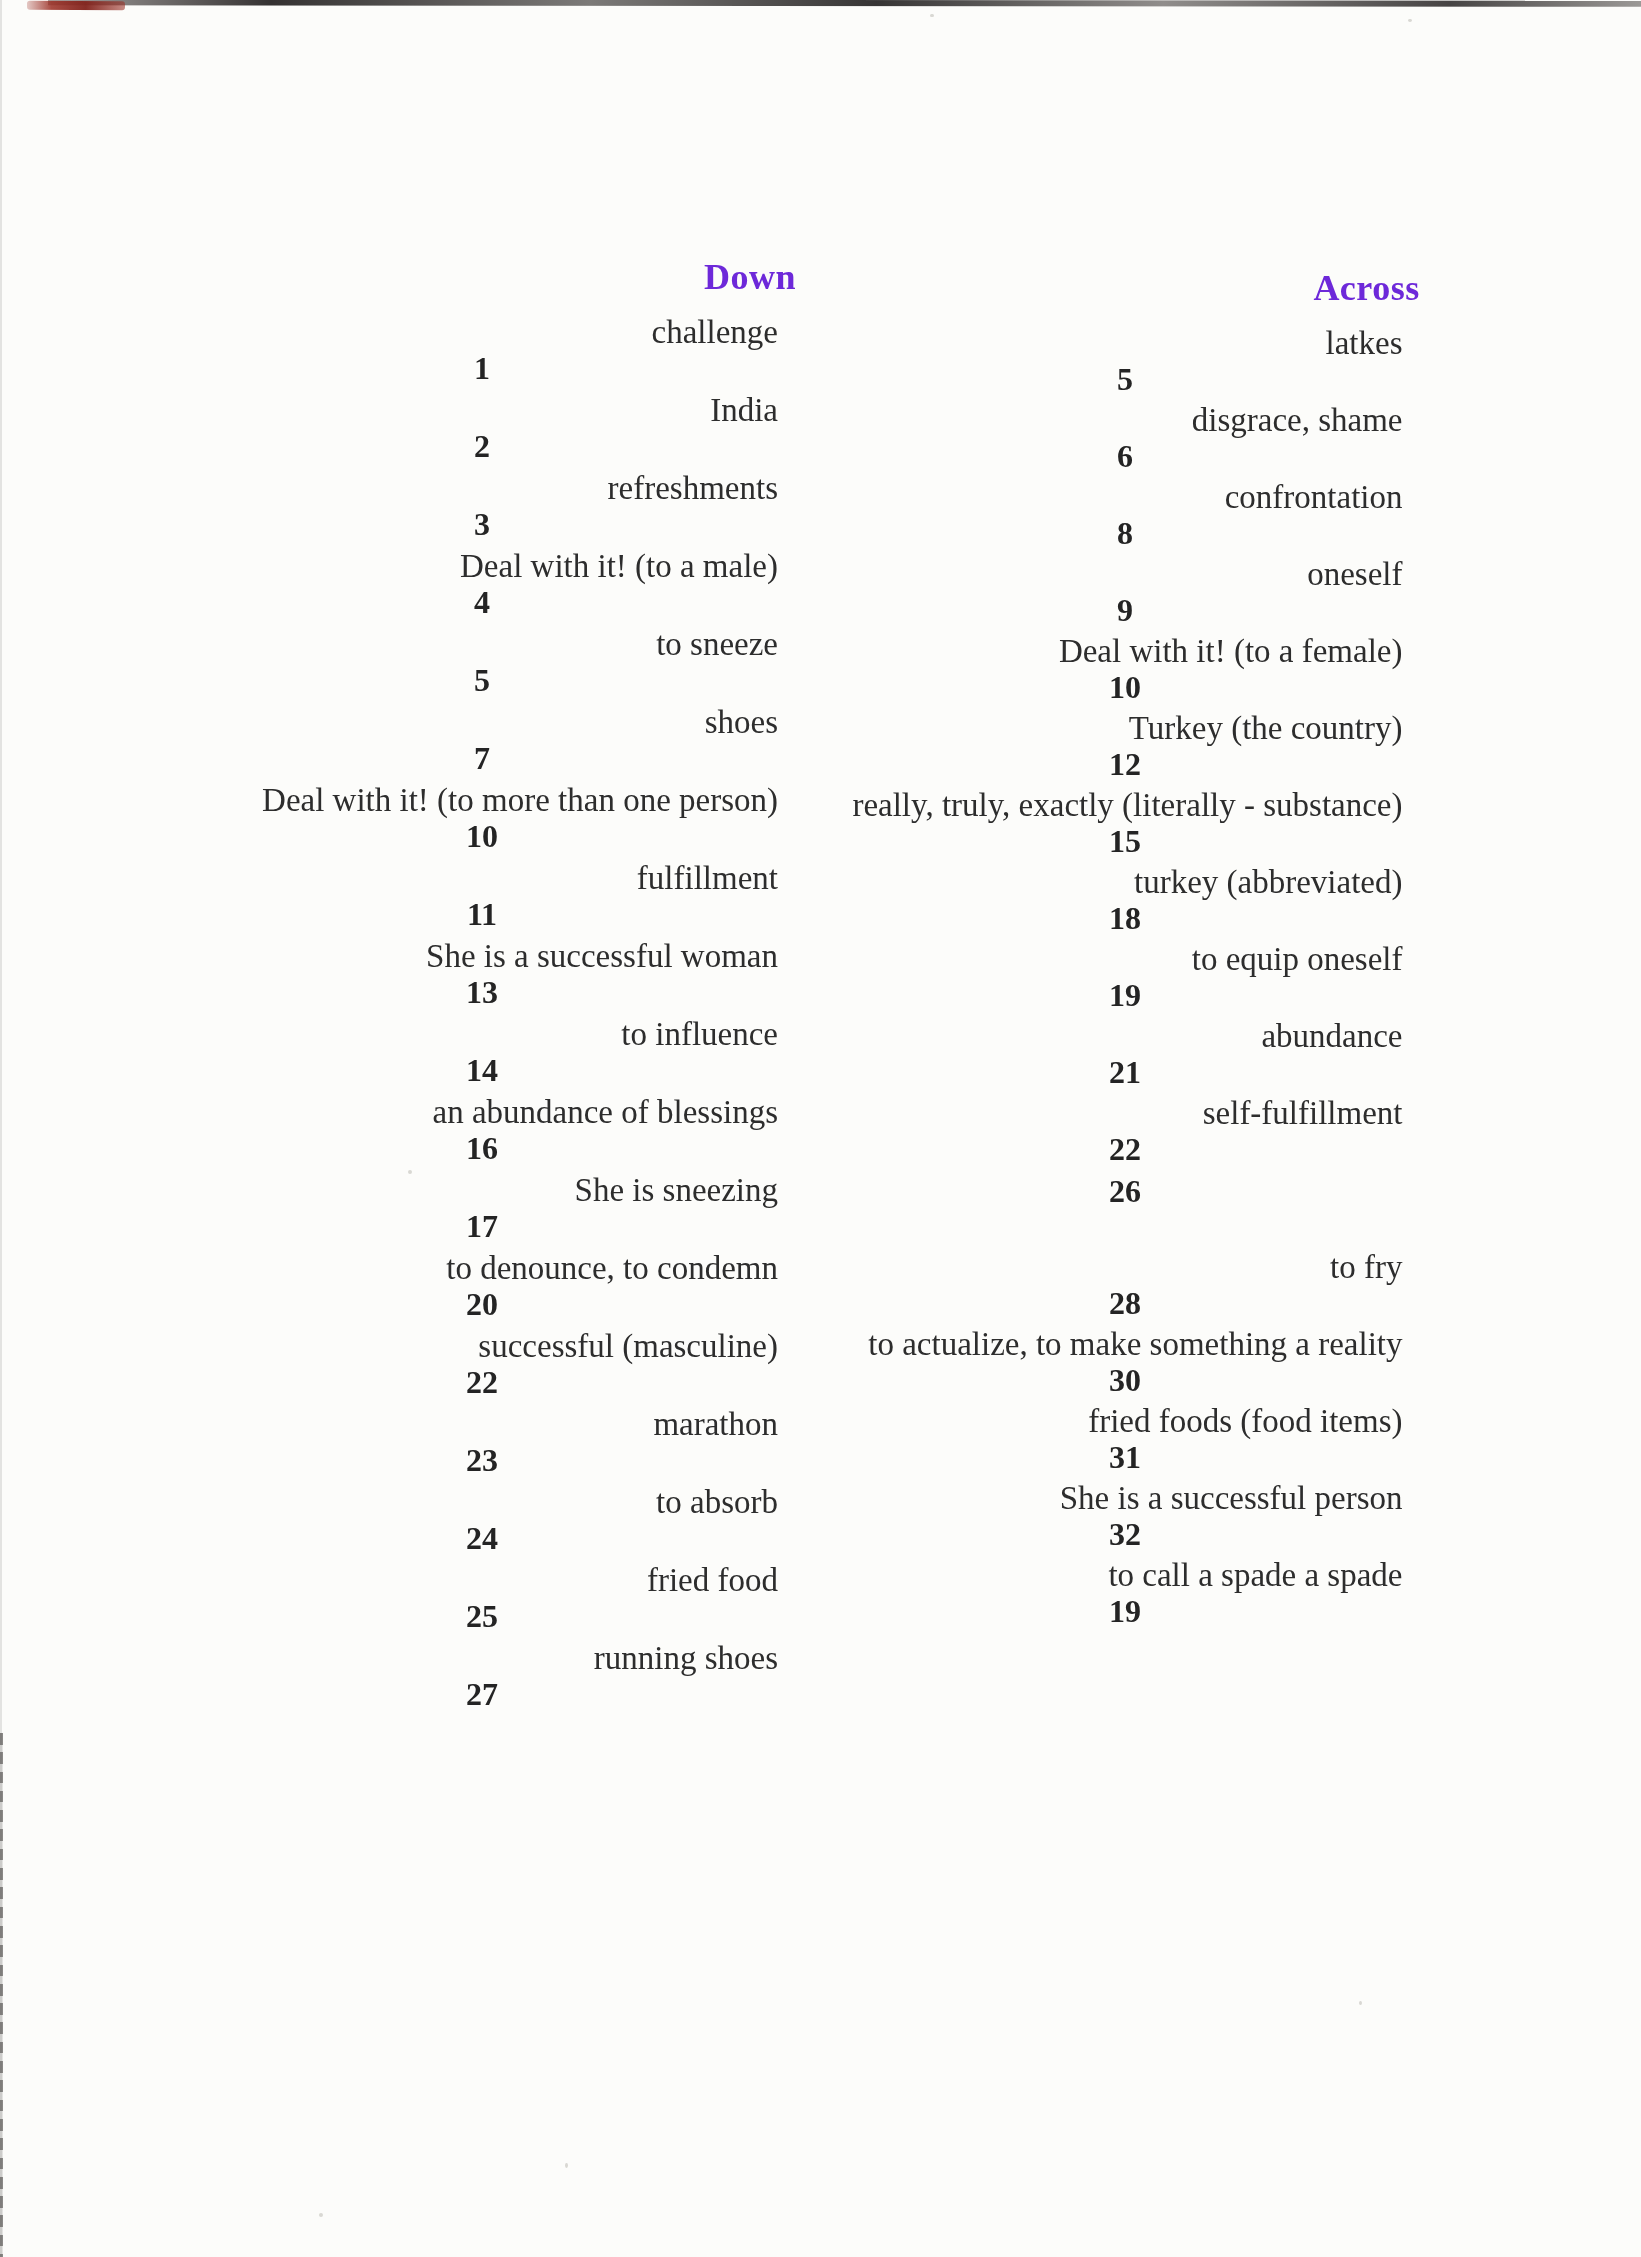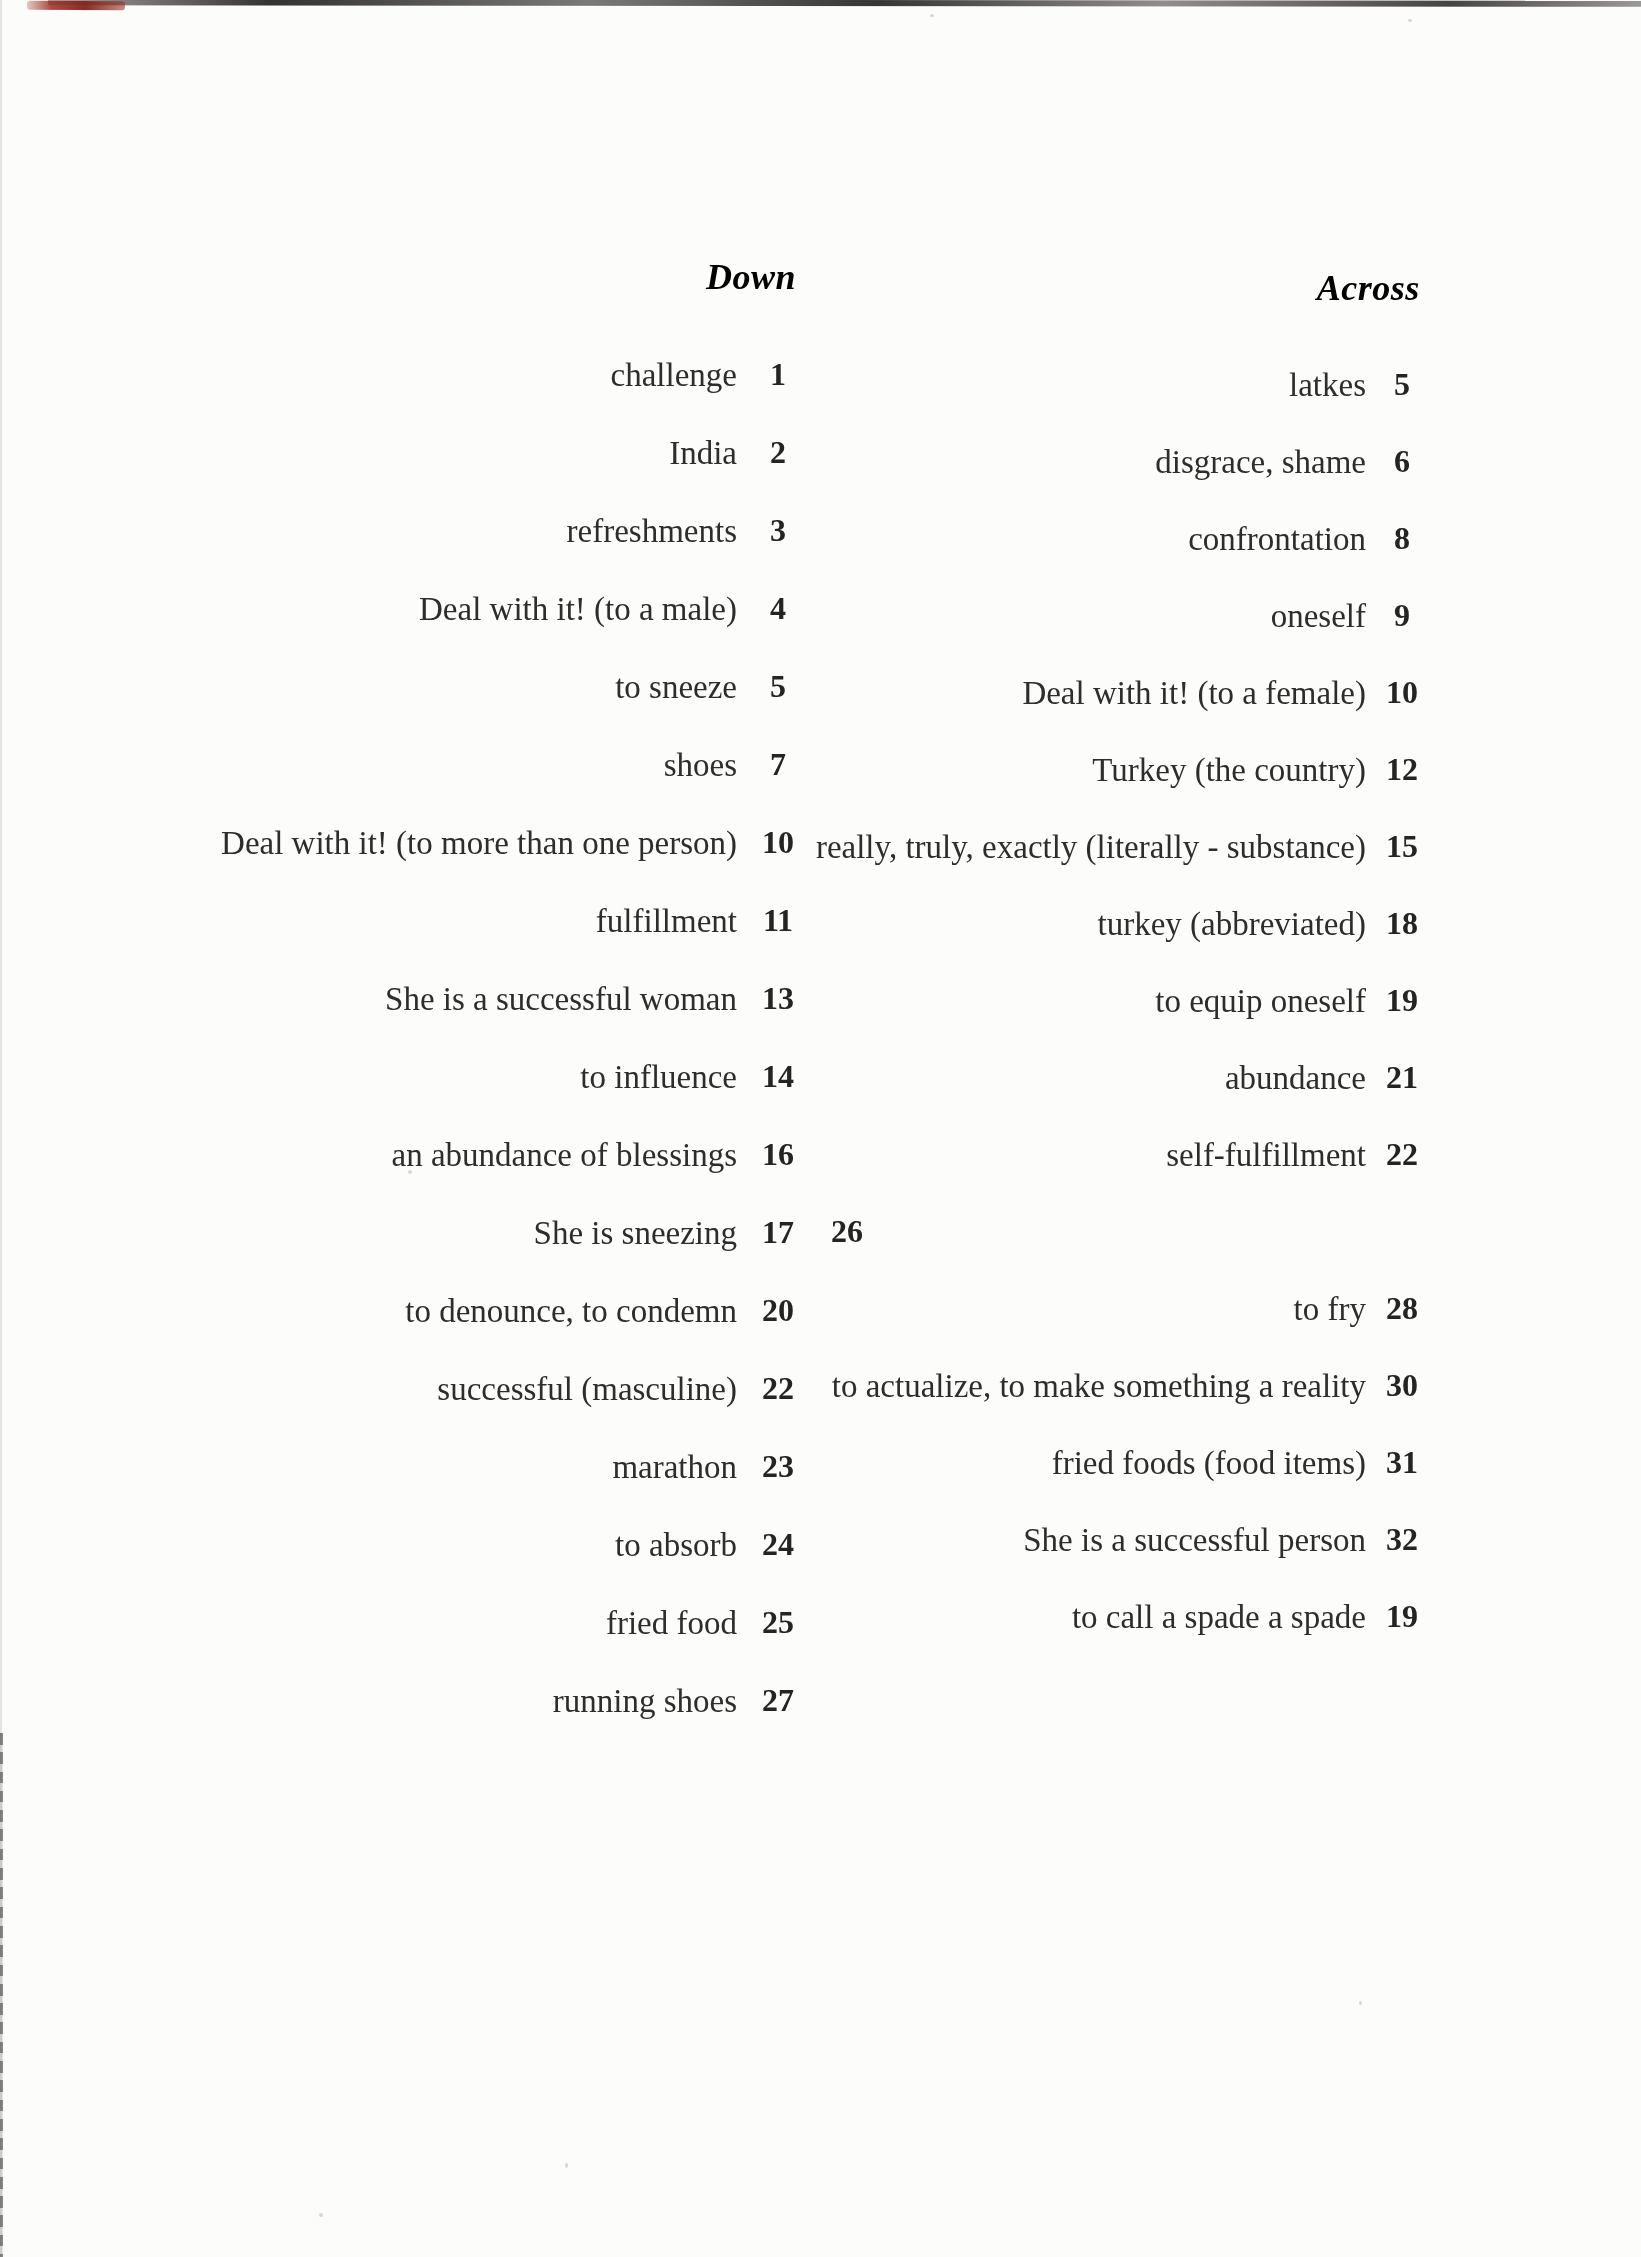--- a/index.html
+++ b/index.html
@@ -78,26 +78,26 @@
     position: absolute;
   }
   .col-header {
     height: 77px;
     display: flex;
     align-items: center;
     justify-content: flex-end;
     font-weight: bold;
     font-size: 36px;
     letter-spacing: 0.5px;
-    color: #000000;
-    font-style: italic;
+    color: #6d28d9;
   }
   .clue-row {
     display: flex;
-    align-items: flex-end;
+    align-items: center;
+    flex-direction: column;
   }
   .clue-text {
     text-align: right;
     font-size: 33px;
     line-height: 1.05;
     color: #2d2d2d;
   }
   .clue-num {
     text-align: center;
     font-size: 32px;

